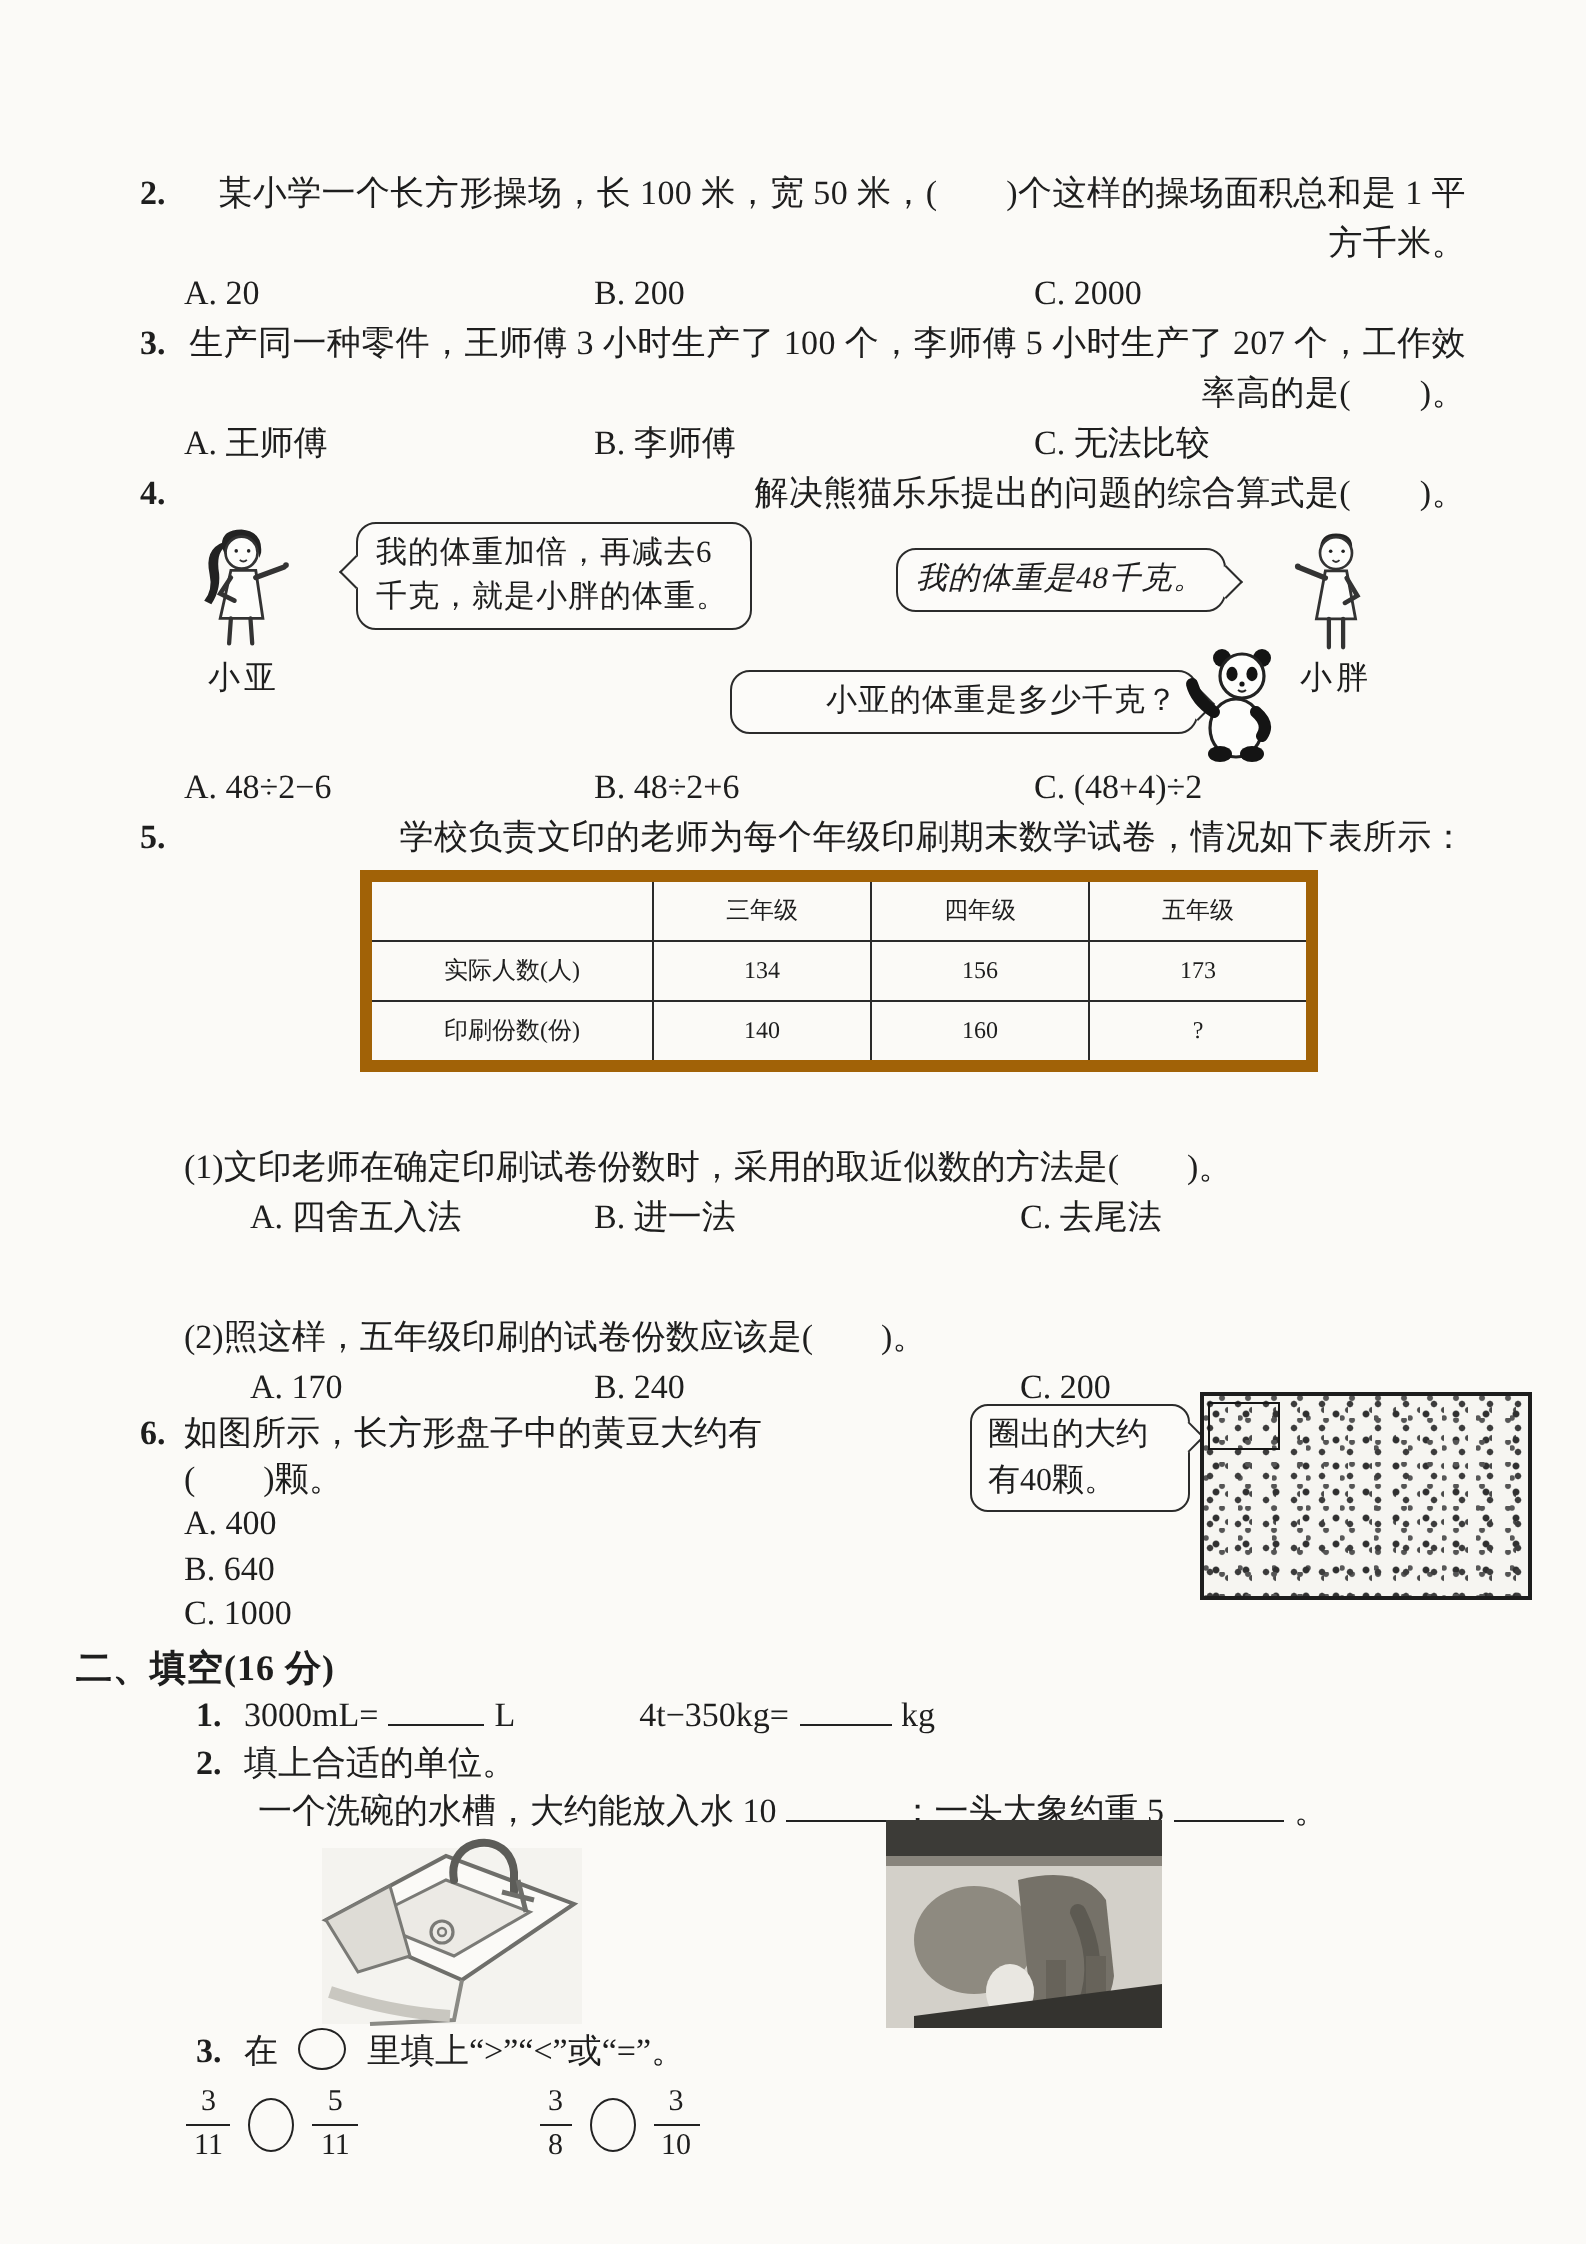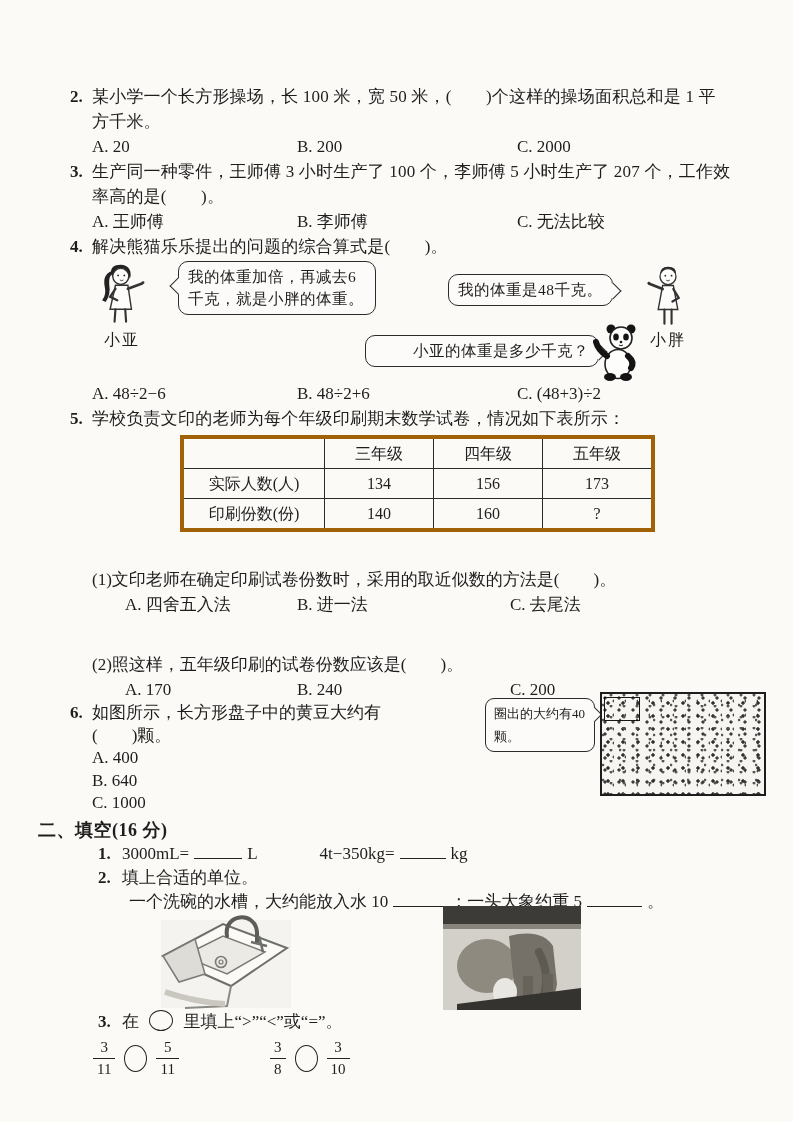--- a/index.html
+++ b/index.html
@@ -11,21 +11,21 @@
     font-family:"Liberation Serif","DejaVu Serif",serif;
     color:#1e1e1e;
     overflow:hidden;
   }
   .content {box-sizing:border-box; width:793px; padding:84px 60px 0 38px; position:relative;}
 
   
   .q {display:flex; margin-left:32px; position:relative;}
   .qnum {width:22px; flex:0 0 22px; font-weight:bold; font-size:17px; line-height:25px;}
   .qbody {flex:1; font-size:17px; line-height:25px;}
-  .qtext {letter-spacing:0.2px;}
+  .qtext {letter-spacing:0.2px;text-align:right;}
   .opts {display:grid; grid-template-columns:205px 220px 1fr; font-size:17px; line-height:25px;}
   .opts-sub {margin-left:33px; grid-template-columns:172px 213px 1fr;}
   .subq {font-size:17px; line-height:25px;margin-top:35px;}
 
   
   .fig4 {position:relative; height:120px; margin-top:2px;}
   .bubble {
     position:absolute; box-sizing:border-box;
     border:1.6px solid #2b2b2b; border-radius:10px;
     background:#fcfbf9; padding:4px 9px;
@@ -33,32 +33,32 @@
   }
   .tail-l::before, .tail-r::before {
     content:""; position:absolute; width:11px; height:11px; background:#fcfbf9; transform:rotate(45deg);
   }
   .tail-l::before {left:-7px; top:18px; border-left:1.6px solid #2b2b2b; border-bottom:1.6px solid #2b2b2b;}
   .tail-r::before {right:-7px; top:10px; border-right:1.6px solid #2b2b2b; border-top:1.6px solid #2b2b2b;}
   .fig-label {position:absolute; font-size:16px; letter-spacing:2px;}
   .charsvg {position:absolute;}
 
   
-  .qtable {border-collapse:collapse; margin:4px 0 5px 88px; font-size:16px; border:4px solid #a16207;font-family:Liberation Serif, serif;}
+  .qtable {border-collapse:collapse; margin:4px 0 5px 88px; font-size:12px; border:6px solid #a16207;font-family:Liberation Serif, serif;}
   .qtable td {border:1.6px solid #2a2a2a; height:29px; text-align:center; padding:0 4px;}
   .qtable td:first-child {width:132px;}
   .qtable td:not(:first-child) {width:100px;}
 
   
   .q6wrap {min-height:114px; margin-bottom:2px;}
   .q6line {font-size:17px; line-height:22.5px;}
   .callout {
     position:absolute; box-sizing:border-box; left:415px; top:-4px; width:110px;
     border:1.8px solid #2b2b2b; border-radius:9px; background:#fcfbf9;
-    padding:3px 8px; font-size:13px; line-height:23px;
+    padding:3px 8px; font-size:16px; line-height:23px;
   }
   .callout::after {
     content:""; position:absolute; right:-6px; top:10px; width:10px; height:10px;
     background:#fcfbf9; transform:rotate(45deg);
     border-right:1.8px solid #2b2b2b; border-top:1.8px solid #2b2b2b;
   }
   .bean-plate {
     position:absolute; left:530px; top:-10px; width:166px; height:104px;
     box-sizing:border-box; border:2.4px solid #1d1d1d; background:#f6f5f1;
     background-image:
@@ -147,21 +147,21 @@
             <circle cx="56" cy="22" r="1.6" fill="#333"></circle>
             <path d="M25,29 L19,38 L27,42" stroke="#333" stroke-width="2.6" fill="none" stroke-linecap="round"></path>
             <path d="M25,52 L24,66 M36,52 L37,66" stroke="#333" stroke-width="2.4" stroke-linecap="round"></path>
           </svg>
           <span class="fig-label" style="left:12px; top:66px;">小亚</span>
 
           <div class="bubble tail-l" style="left:86px; top:0; width:198px;">
             <span>我的体重加倍，再减去6千克，就是小胖的体重。</span>
           </div>
 
-          <div class="bubble tail-r" style="left:356px; top:13px; white-space:nowrap;">
+          <div class="bubble tail-r" style="left:356px; top:13px; white-space:nowrap;font-style:italic;">
             <span>我的体重是48千克。</span>
           </div>
 
           <svg class="charsvg" style="left:552px; top:4px;" width="48" height="64" viewBox="0 0 48 72">
             <path d="M15,11 Q15,2 24,2 Q34,2 33,11 Q28,6 24,6 Q19,6 15,11 Z" fill="#222"></path>
             <circle cx="24" cy="13" r="9" fill="#fdfdfb" stroke="#333" stroke-width="1.5"></circle>
             <circle cx="21" cy="12" r="1" fill="#222"></circle>
             <circle cx="28" cy="12" r="1" fill="#222"></circle>
             <path d="M22,17 q2,2 4,0" stroke="#333" stroke-width="1" fill="none"></path>
             <path d="M18,23 L13,50 L35,50 L30,23 Z" fill="#fdfdfb" stroke="#333" stroke-width="1.6"></path>
@@ -188,21 +188,21 @@
             <path d="M17,33 Q8,27 6,19" stroke="#141414" stroke-width="6" fill="none" stroke-linecap="round"></path>
             <path d="M38,33 Q45,39 41,45" stroke="#141414" stroke-width="6" fill="none" stroke-linecap="round"></path>
             <ellipse cx="20" cy="54" rx="6" ry="4" fill="#141414"></ellipse>
             <ellipse cx="36" cy="54" rx="6" ry="4" fill="#141414"></ellipse>
           </svg>
         </div>
 
         <div class="opts">
           <span>A. 48÷2−6</span>
           <span>B. 48÷2+6</span>
-          <span>C. (48+3)÷2</span>
+          <span>C. (48+4)÷2</span>
         </div>
       </div>
     </div>
 
     <div class="q">
       <span class="qnum">5.</span>
       <div class="qbody">
         <div class="qtext">学校负责文印的老师为每个年级印刷期末数学试卷，情况如下表所示：</div>
 
         <table class="qtable">

